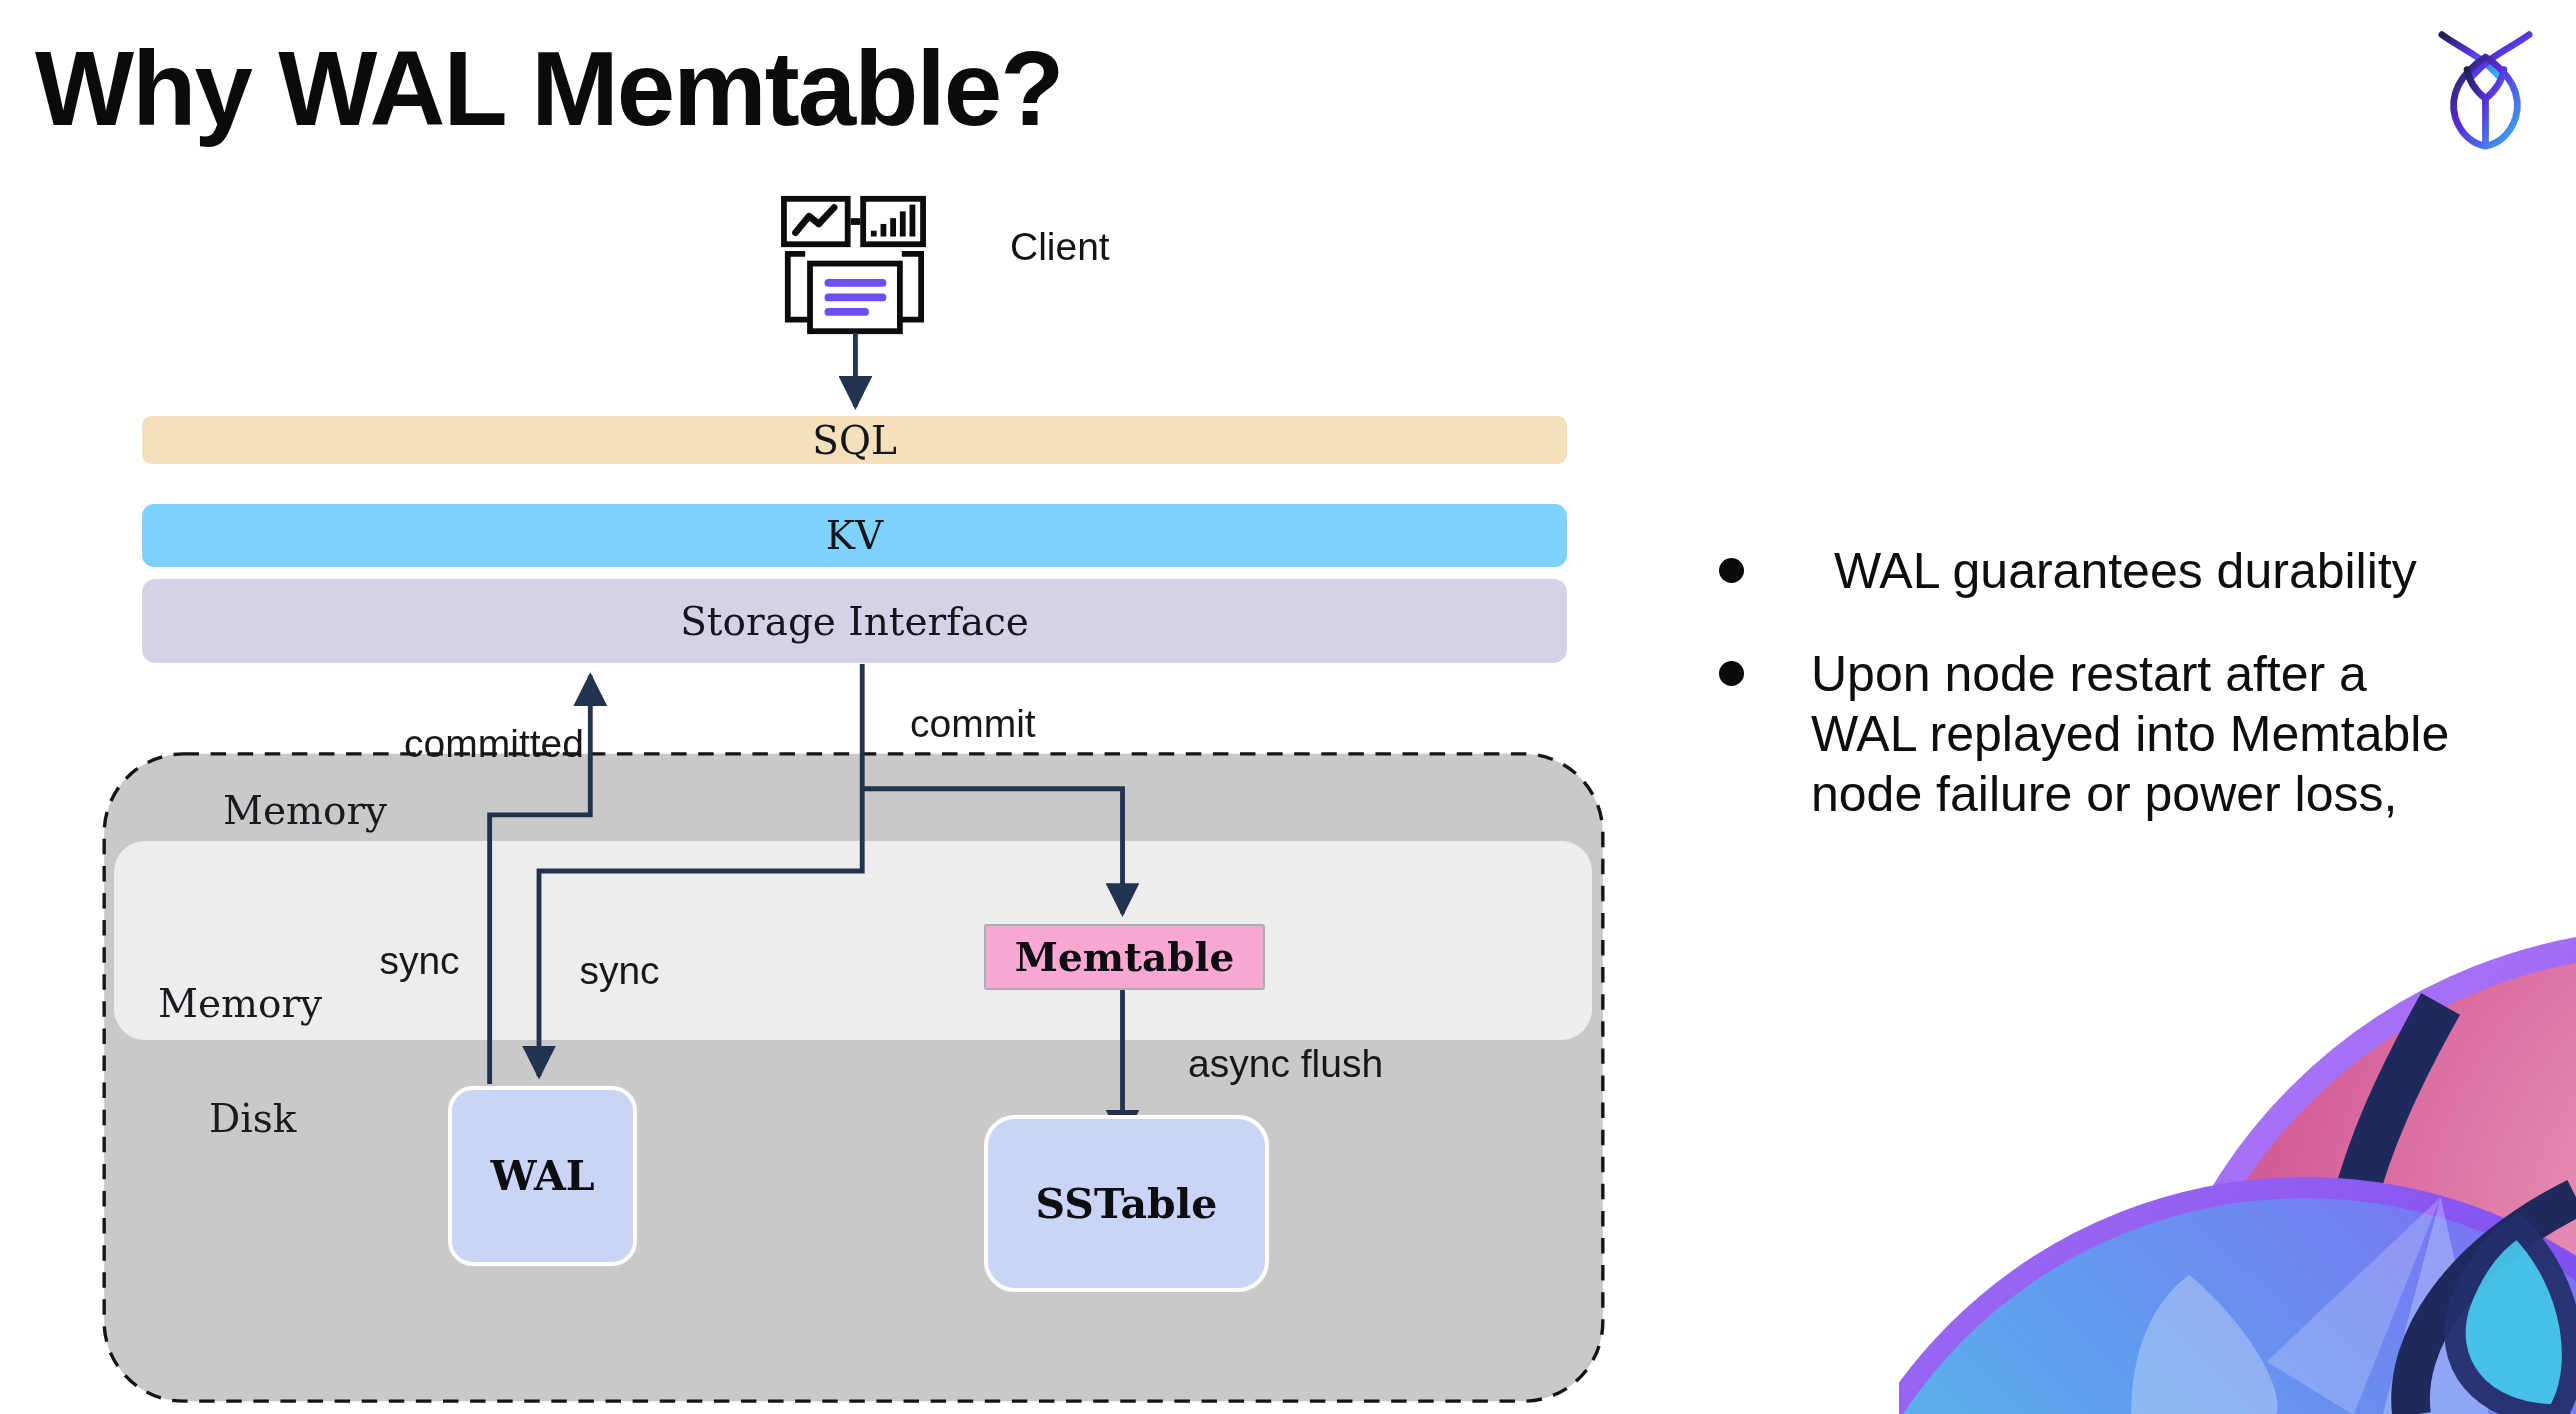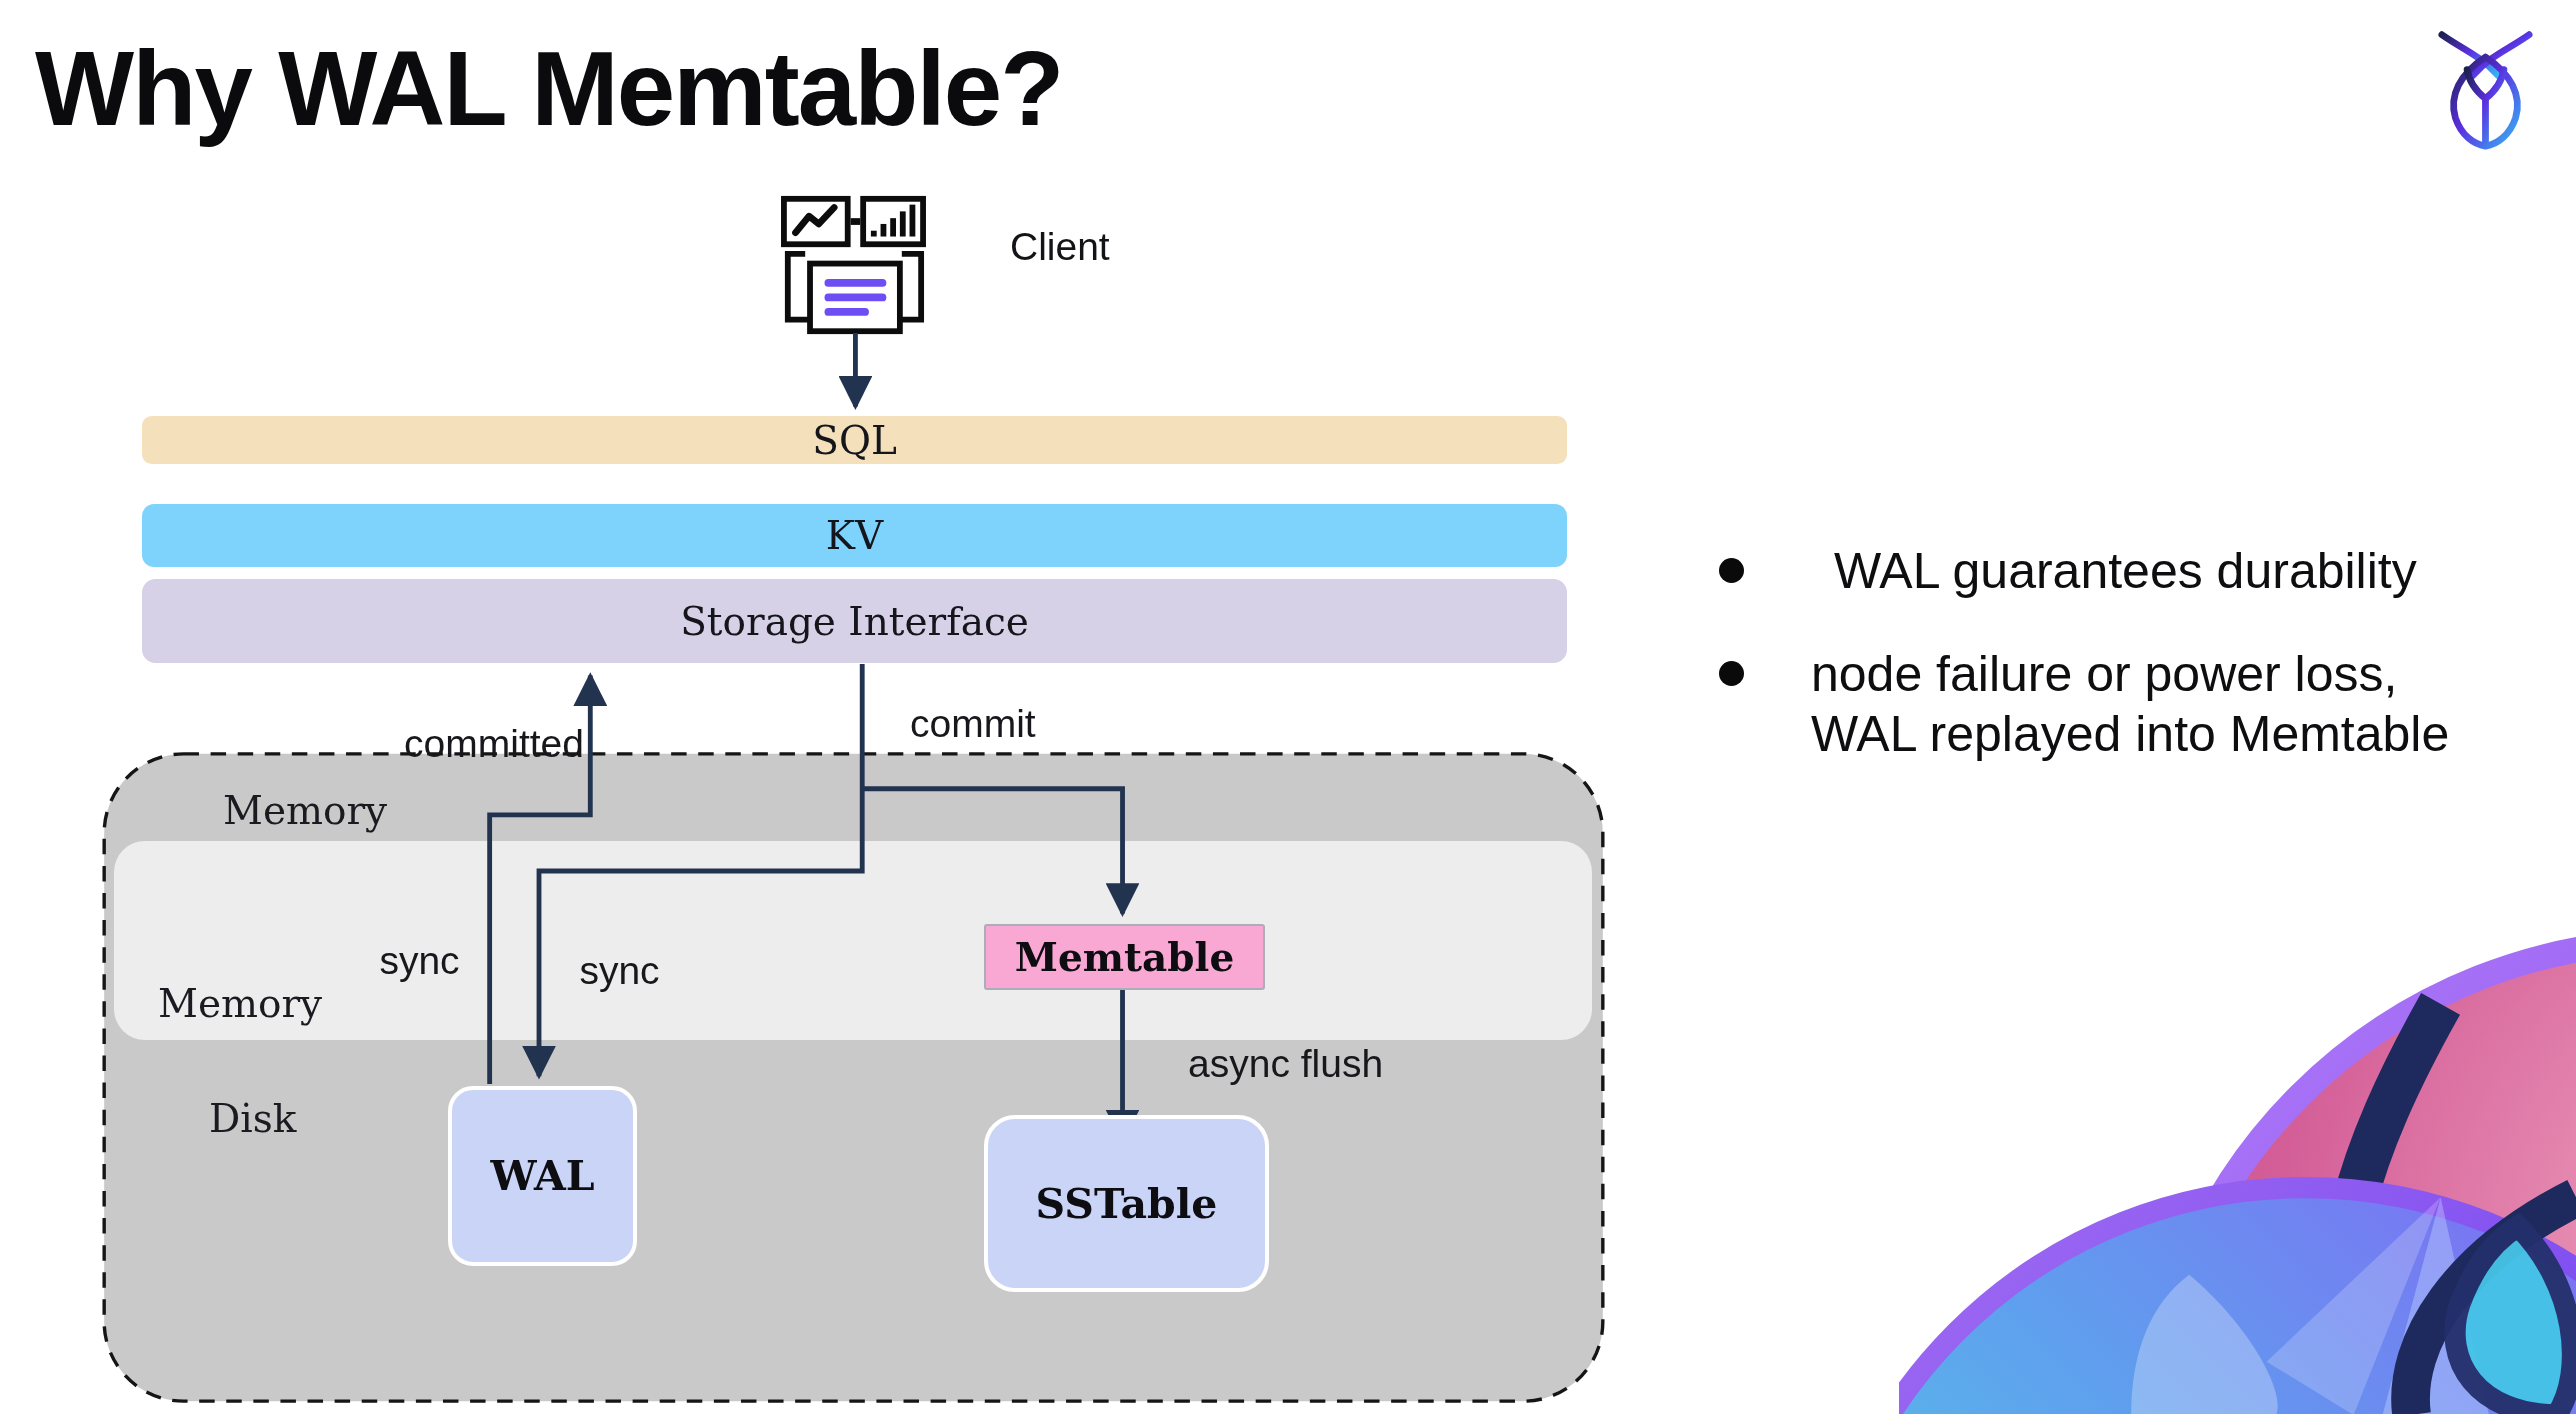--- a/index.html
+++ b/index.html
@@ -181,22 +181,23 @@
 
 <div class="abs bullet-row bullet-1">
   <div class="bullet-dot"></div>
   <div class="bullet-text">
     <div>WAL guarantees durability</div>
   </div>
 </div>
 <div class="abs bullet-row bullet-2">
   <div class="bullet-dot"></div>
   <div class="bullet-text">
+    <div>Upon node restart after a</div>
+    <div>WAL replayed into Memtable</div>
     <div>node failure or power loss,</div>
-    <div>WAL replayed into Memtable</div>
   </div>
 </div>
 
 <svg class="abs corner-art" width="677" height="508" viewBox="0 0 700 525">
   <defs>
     <radialGradient id="gPink" cx="0.62" cy="0.3" r="0.9">
       <stop offset="0" stop-color="#f2a9c2"></stop>
       <stop offset="0.55" stop-color="#d45f98"></stop>
       <stop offset="1" stop-color="#b93a76"></stop>
     </radialGradient>

